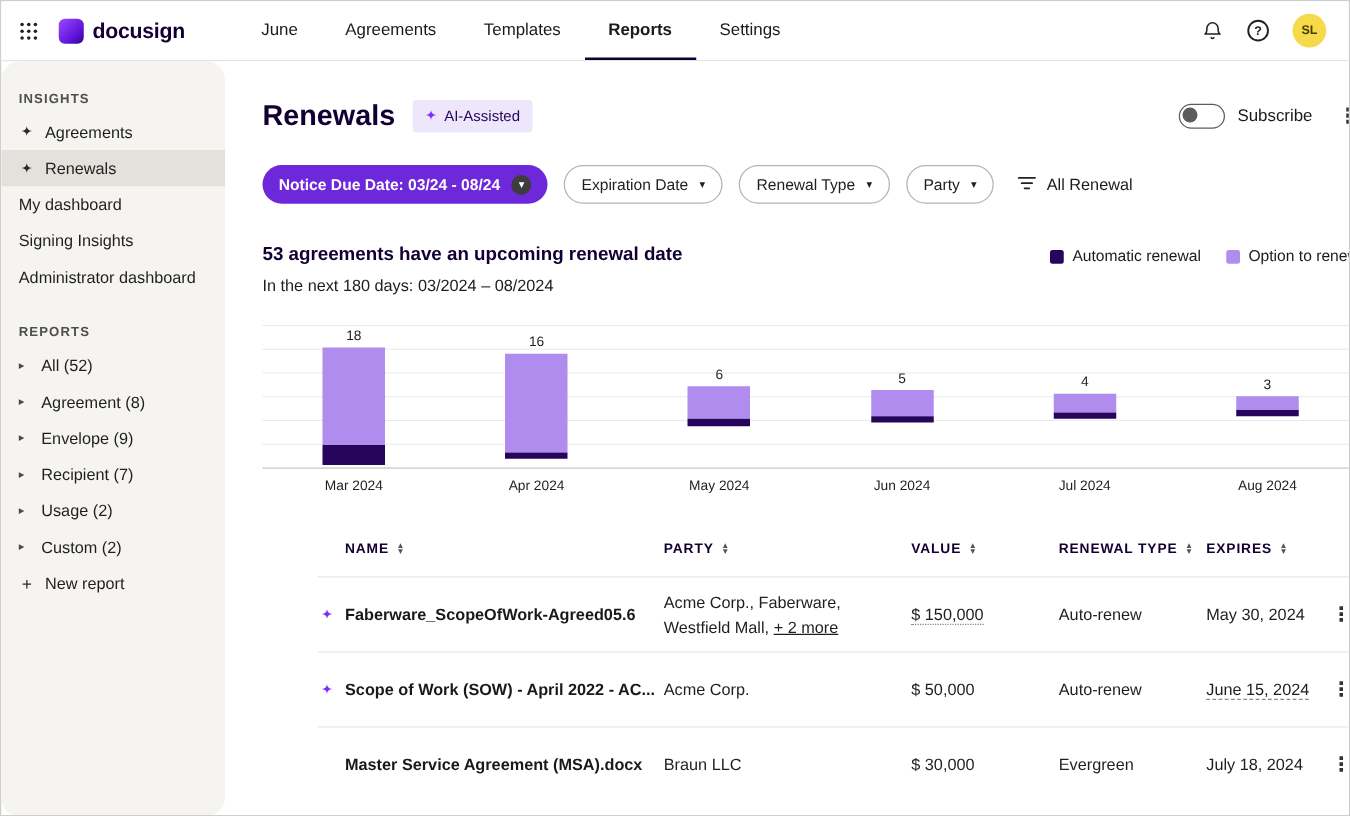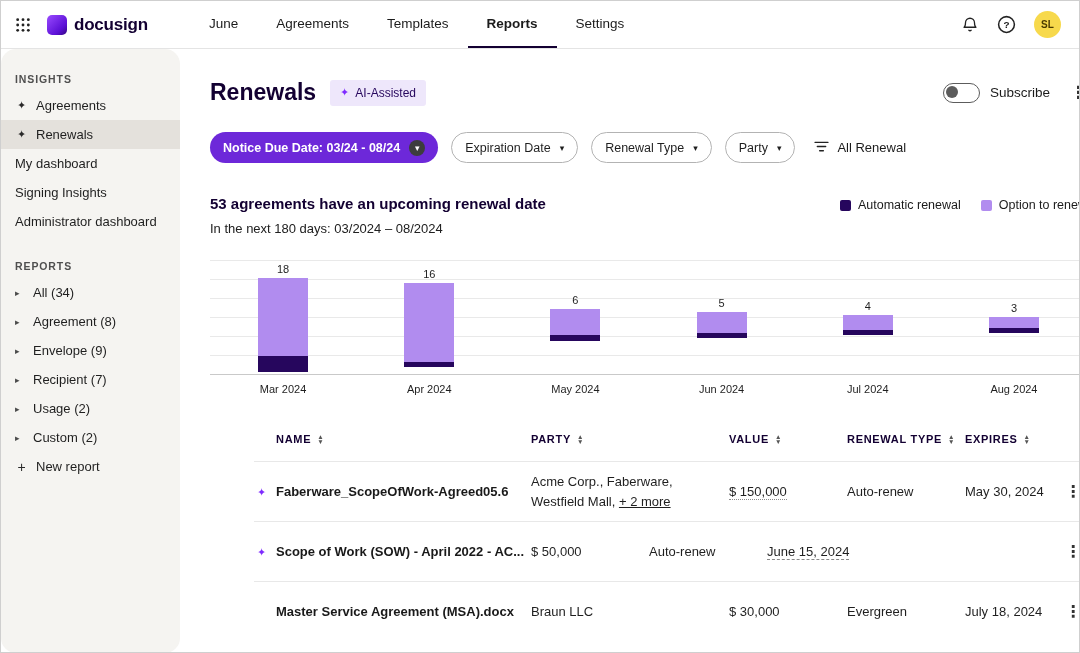--- a/index.html
+++ b/index.html
@@ -176,21 +176,21 @@
       <span>Signing Insights</span>
     </div>
     <div class="side-item">
       <span>Administrator dashboard</span>
     </div>
 
     <div class="side-gap"></div>
     <div class="side-label">REPORTS</div>
     <div class="side-item">
       <span class="side-chev">▸</span>
-      <span>All (34)</span>
+      <span>All (52)</span>
     </div>
     <div class="side-item">
       <span class="side-chev">▸</span>
       <span>Agreement (8)</span>
     </div>
     <div class="side-item">
       <span class="side-chev">▸</span>
       <span>Envelope (9)</span>
     </div>
     <div class="side-item">
@@ -399,20 +399,21 @@
         <div class="col-actions">
             <span class="row-kebab">⋮</span>
           </div>
       </div>
 
       <div class="trow">
         <div class="col-name">
           <span class="row-sparkle">✦</span>
           <span class="row-name">Scope of Work (SOW) - April 2022 - AC...</span>
         </div>
+        <div class="col-party party-cell">Acme Corp.</div>
         <div class="col-value">$ 50,000</div>
         <div class="col-renewal">Auto-renew</div>
         <div class="col-expires">
           <span class="u-dashed">June 15, 2024</span>
         </div>
         <div class="col-actions">
             <span class="row-kebab">⋮</span>
           </div>
       </div>
 

